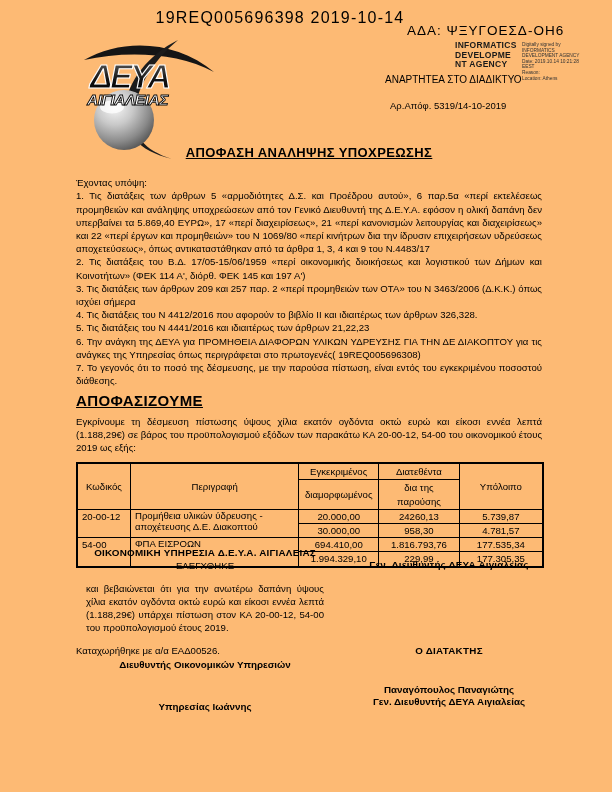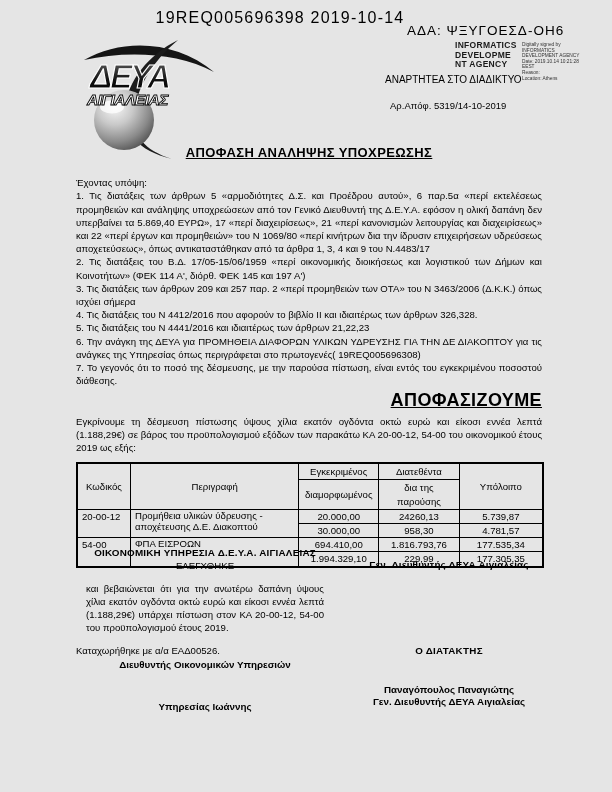--- a/index.html
+++ b/index.html
@@ -1,17 +1,17 @@
 <!DOCTYPE html>
 <html><head>
 <meta charset="utf-8">
 <style>
   html,body{margin:0;padding:0;background:#888;}
   .page{
-    position:relative;width:612px;height:792px;background:#e5e5e5;
+    position:relative;width:612px;height:792px;background:#fdba74;
     margin:0 auto;overflow:hidden;color:#000;
     font-family:"Liberation Sans","DejaVu Sans",sans-serif;
   }
   
   .doc-number{position:absolute;top:9px;left:130px;width:300px;text-align:center;
     font-size:16px;letter-spacing:1.2px;white-space:nowrap;}
   .ada{position:absolute;top:23px;left:407px;font-size:13.5px;letter-spacing:1px;white-space:nowrap;}
   .logo-svg{position:absolute;top:36px;left:80px;width:140px;height:125px;}
   .agency{position:absolute;top:41px;left:455px;width:62px;
     font-size:8.5px;font-weight:bold;line-height:9.5px;letter-spacing:.3px;
@@ -20,22 +20,22 @@
     font-size:4.8px;line-height:5.6px;color:#333;}
   .publish-note{position:absolute;top:74px;left:385px;font-size:10px;white-space:nowrap;}
   .decision-no{position:absolute;top:100px;left:390px;font-size:9.5px;white-space:nowrap;}
   
   .content{position:absolute;top:146px;left:76px;width:466px;
     font-size:9.6px;line-height:13.2px;text-align:justify;}
   .title{font-size:13px;font-weight:bold;text-decoration:underline;
     text-align:center;letter-spacing:.4px;margin:0 0 17px 0;}
   .content p{margin:0;}
   .intro{margin-bottom:0;}
-  .decide-head{font-size:18px;font-weight:bold;text-decoration:underline;
-    text-align:right;letter-spacing:.4px;margin:7px 0 7px 0 !important;}
+  .decide-head{font-size:15px;font-weight:bold;text-decoration:underline;
+    text-align:left;letter-spacing:.4px;margin:7px 0 7px 0 !important;}
   
   table.budget{border-collapse:collapse;width:468px;margin-top:8px;
     border:2px solid #000;table-layout:fixed;}
   table.budget th,table.budget td{border:1px solid #000;padding:0 4px;
     font-size:9.6px;font-weight:normal;overflow:hidden;}
   table.budget th{text-align:center;padding-top:1px;padding-bottom:1px;}
   .col-code{width:53px;} .col-desc{width:167px;}
   .col-appr{width:79px;} .col-alloc{width:80px;} .col-bal{width:83px;}
   td.num{text-align:center;height:12px;white-space:nowrap;}
   td.code{vertical-align:top;text-align:left;}

